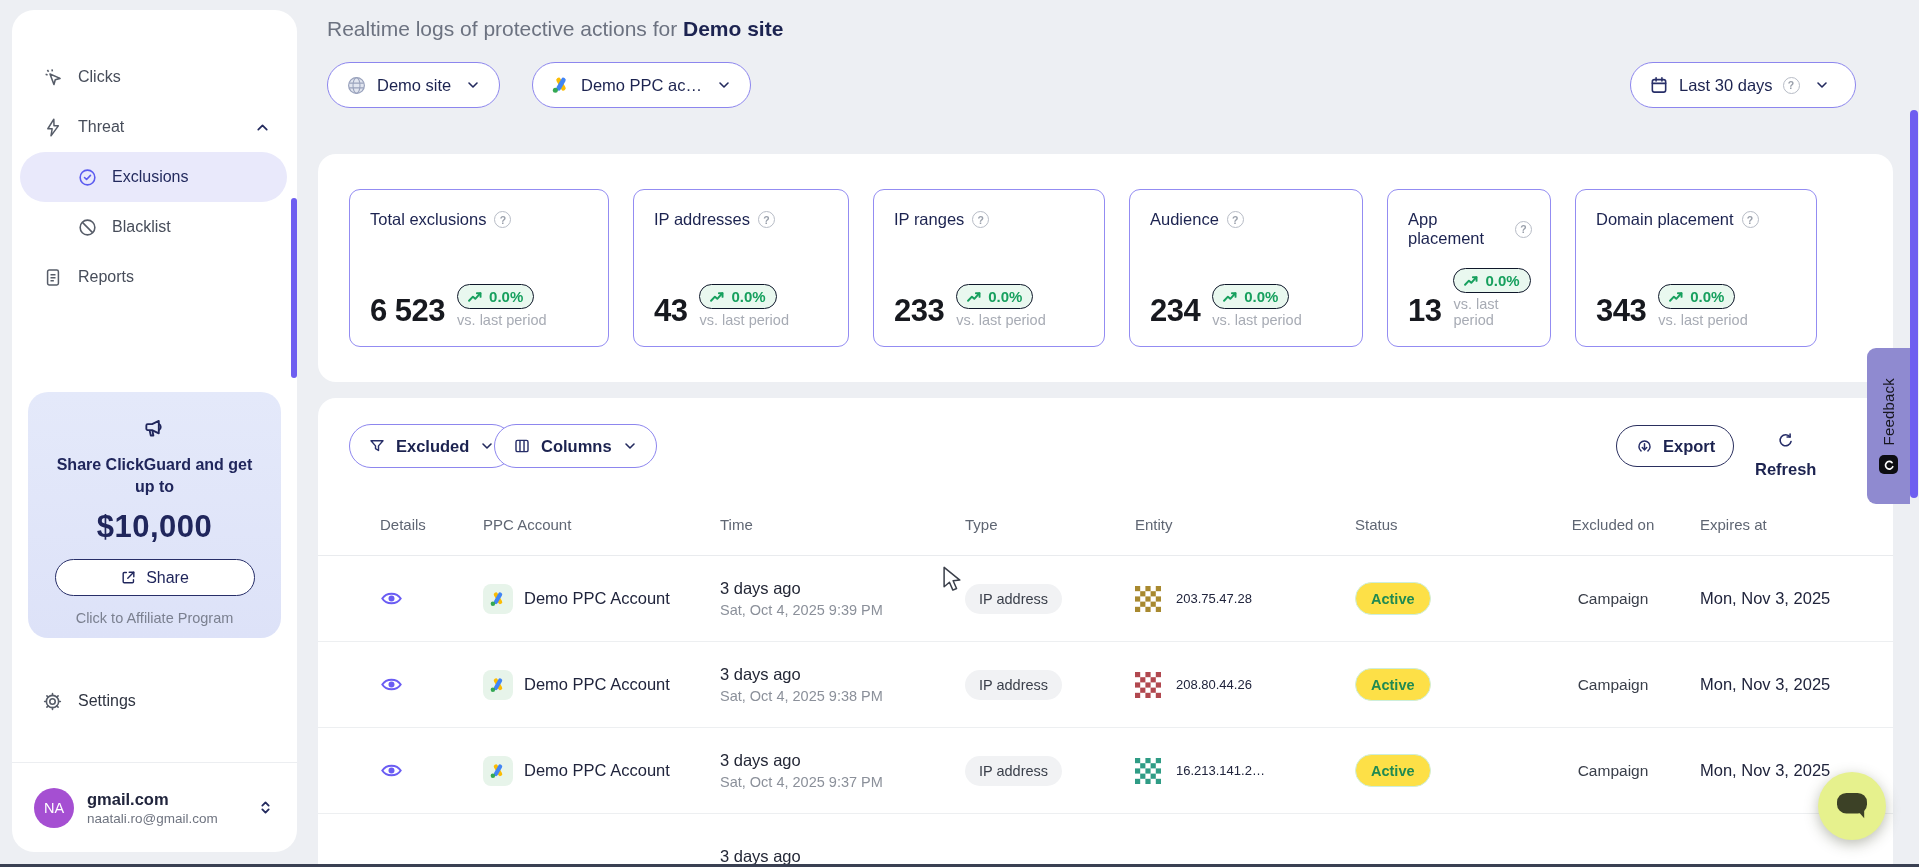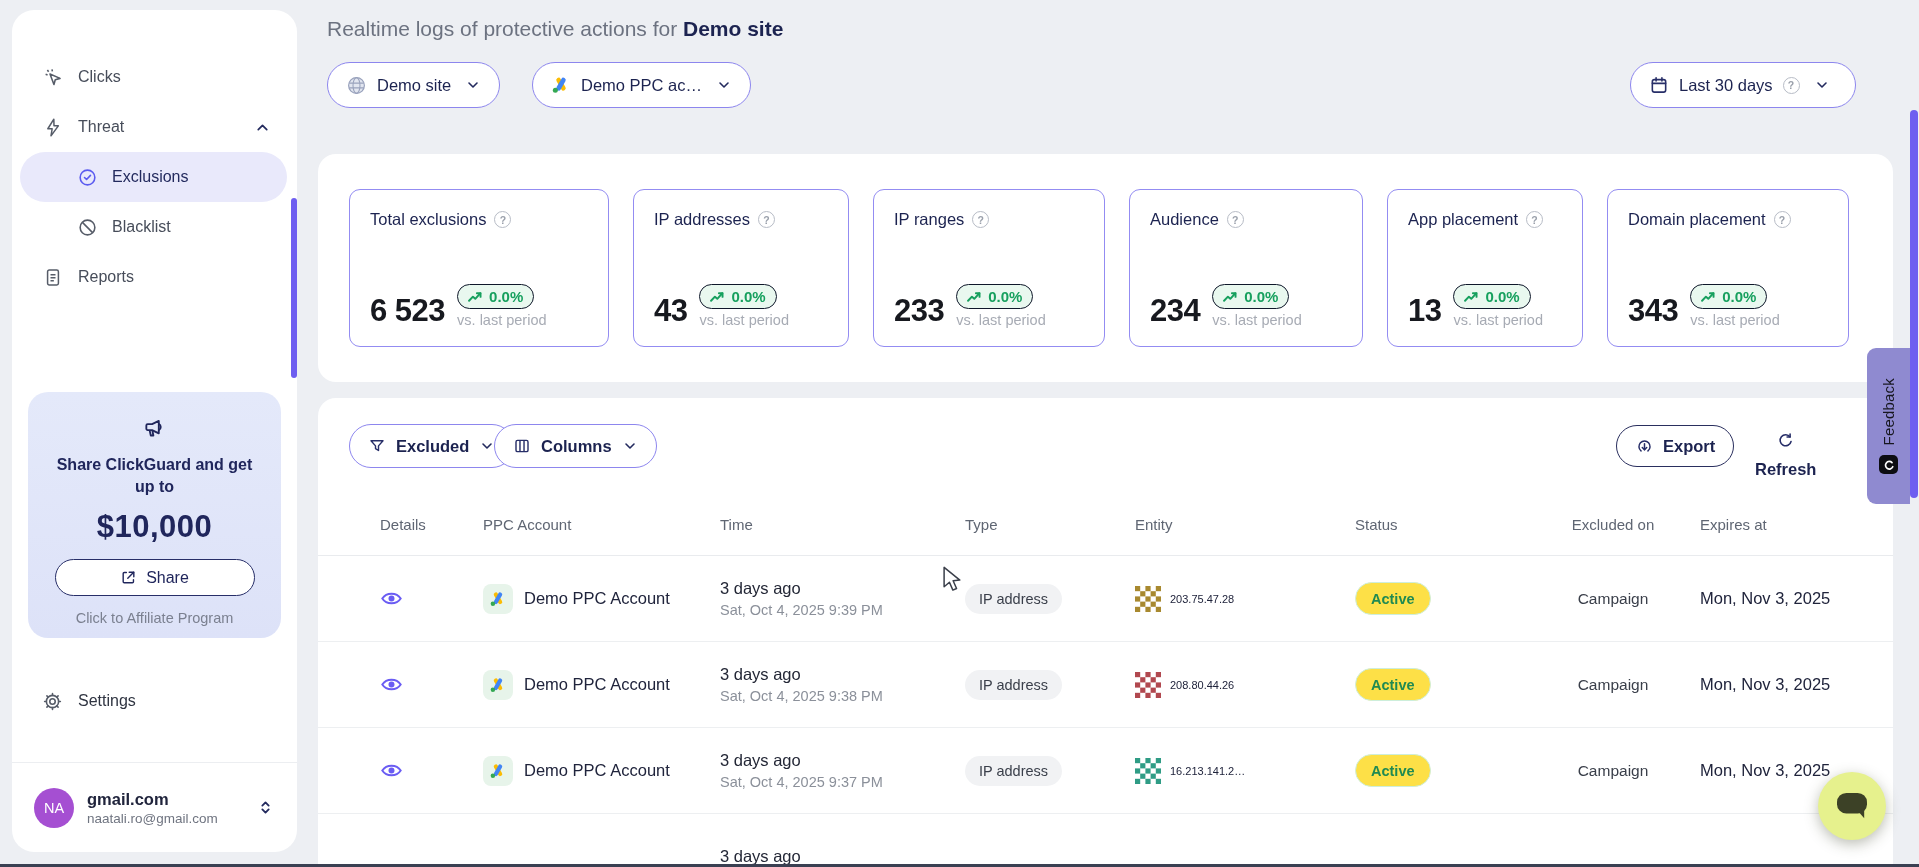--- a/index.html
+++ b/index.html
@@ -112,21 +112,21 @@
   .stat-label { display:flex; align-items:center; gap:8px; font-size:16.5px; font-weight:500; color:#1c2350; }
   .stat-bottom { display:flex; align-items:flex-end; gap:12px; }
   .stat-value { font-size:31px; font-weight:700; color:#17191f; letter-spacing:-0.5px; line-height:1; padding-bottom:2px; }
   .stat-badgecol { display:flex; flex-direction:column; }
   .badge {
     display:inline-flex; align-items:center; gap:6px; background:#e9f8ef;
     border:1px solid #0f172a; color:#17a05e; font-size:15px; font-weight:700;
     border-radius:14px; padding:3px 10px; width:max-content;
   }
   .stat-caption { font-size:14.5px; color:#a7abb4; margin-top:3px; }
-  .w1{width:260px;} .w2{width:216px;} .w3{width:232px;} .w4{width:234px;} .w5{width:196px;} .w6{width:242px;}
+  .w1{width:260px;} .w2{width:216px;} .w3{width:232px;} .w4{width:234px;} .w5{width:164px;} .w6{width:242px;}
 
   
   .table-card {
     position:absolute; left:318px; top:398px; width:1575px; height:469px;
     background:#fff; border-radius:18px 18px 0 0; overflow:hidden;
   }
   .toolbar { position:relative; height:96px; }
   .tool-pill {
     position:absolute; top:26px; height:44px; border:1.5px solid #8d86ee; border-radius:22px;
     display:flex; align-items:center; gap:10px; padding:0 18px; font-size:16.5px;
@@ -157,21 +157,21 @@
   .eye-btn { color:#6a5cf3; cursor:pointer; width:24px; }
   .acct-cell { display:flex; align-items:center; gap:11px; }
   .gads-chip { width:30px; height:30px; border-radius:8px; background:#e7f4ea; display:flex; align-items:center; justify-content:center; }
   .acct-name { font-size:16.5px; color:#20243c; }
   .time-rel { font-size:16.5px; font-weight:500; color:#232736; }
   .time-abs { font-size:14.5px; color:#8b909a; margin-top:4px; }
   .type-pill {
     display:inline-flex; align-items:center; height:30px; padding:0 14px;
     background:#f1f2f4; border-radius:15px; font-size:14.5px; color:#3a3f4a; width:max-content;
   }
-  .entity-cell { display:flex; align-items:center; gap:9px; font-size:11px; color:#20243c; white-space:nowrap; }
+  .entity-cell { display:flex; align-items:center; gap:15px; font-size:13px; color:#20243c; white-space:nowrap; }
   .status-pill {
     display:inline-flex; align-items:center; height:33px; padding:0 15px;
     background:#fde047; border:1.5px solid #cdeedb; border-radius:17px;
     font-size:14.5px; font-weight:600; color:#208a52; width:max-content;
   }
   .c-excludedon { text-align:center; font-size:15.5px; color:#3a3f4a; }
   .c-expiresat { padding-left:37px; font-size:16.5px; color:#20243c; white-space:nowrap; }
 
   
   .feedback-tab {

